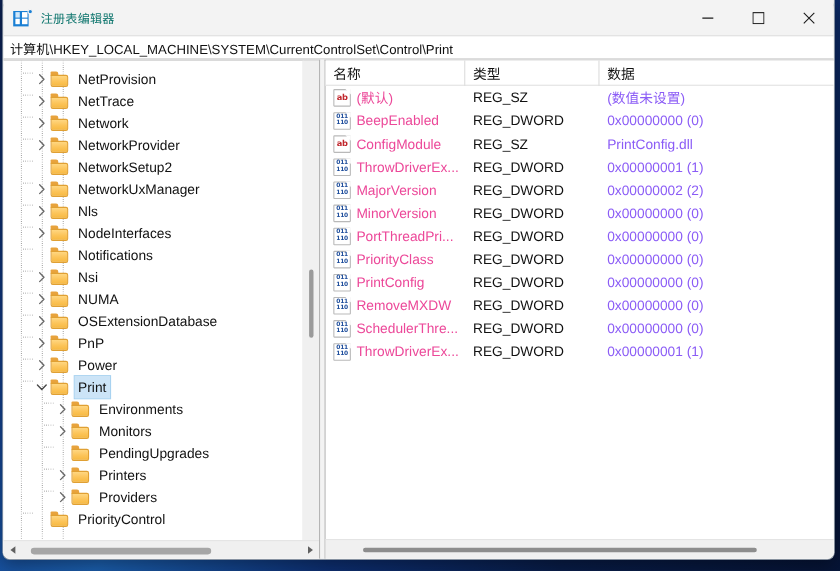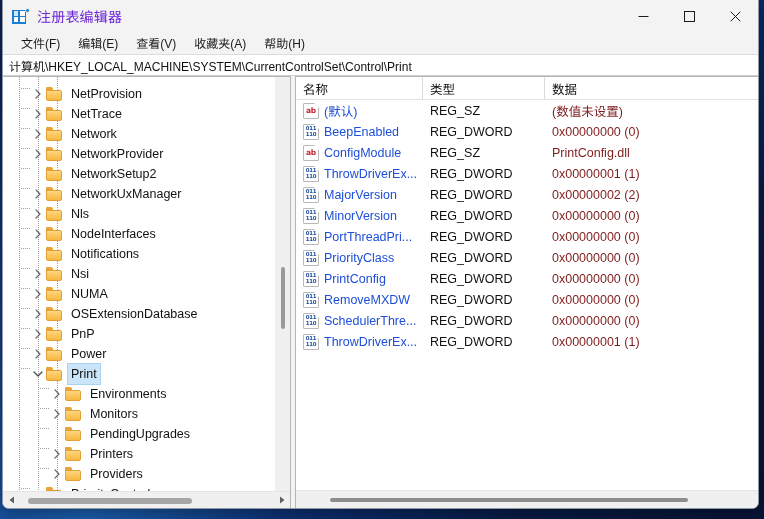--- a/index.html
+++ b/index.html
@@ -72,22 +72,22 @@
   }
   .app-icon .grid i { background: #fff; display: block; }
   .app-icon .grid i:nth-child(1) { background: #cfe7fa; }
   .app-icon .dot {
     position: absolute; right: -1px; top: 0px;
     width: 5px; height: 5px; border-radius: 50%;
     background: #1a7fd4;
     border: 1px solid #f3f3f3;
   }
   #title-text {
-    font-size: 14px;
-    color: #6d28d9;
+    font-size: 11px;
+    color: #0f766e;
     letter-spacing: 0.2px;
     white-space: nowrap;
   }
   #window-controls {
     position: absolute;
     right: 0; top: 0;
     height: 32px;
     display: flex;
   }
   .wc {
@@ -371,34 +371,34 @@
   .val-icon.dword .glyph {
     color: #1f4e9c;
     font-size: 5.4px;
     letter-spacing: -0.2px;
     flex-direction: column;
     line-height: 1.05;
   }
   .val-name {
     flex: 0 0 99px;
     font-size: 12.5px;
-    color: #1d4ed8;
+    color: #ec4899;
     overflow: hidden;
     text-overflow: ellipsis;
   }
   .val-type {
     flex: 0 0 122px;
     font-size: 12.5px;
     color: #111;
     padding-left: 7px;
   }
   .val-data {
     flex: 1 1 auto;
     font-size: 12.5px;
-    color: #7f1d1d;
+    color: #8b5cf6;
     padding-left: 7px;
     overflow: hidden;
   }
 
   #list-hscroll {
     flex: 0 0 18px;
     height: 18px;
     background: #f0f0f0;
     position: relative;
     border-top: 1px solid #e4e4e4;
@@ -439,27 +439,20 @@
           </svg>
       </div>
       <div class="wc close">
         <svg width="11" height="11" viewBox="0 0 11 11">
             <path d="M0.7 0.7 L10.3 10.3 M10.3 0.7 L0.7 10.3" stroke="currentColor" stroke-width="1" fill="none"></path>
           </svg>
       </div>
     </div>
   </div>
 
-  <div id="menubar">
-    <div class="menu-item">文件(F)</div>
-    <div class="menu-item">编辑(E)</div>
-    <div class="menu-item">查看(V)</div>
-    <div class="menu-item">收藏夹(A)</div>
-    <div class="menu-item">帮助(H)</div>
-  </div>
 
   <div id="addressbar">
     <span id="address-text">计算机\HKEY_LOCAL_MACHINE\SYSTEM\CurrentControlSet\Control\Print</span>
   </div>
 
   <div id="content">
 
     <div id="tree-pane">
       <div id="tree-scroll-area">
         <div id="tree">

